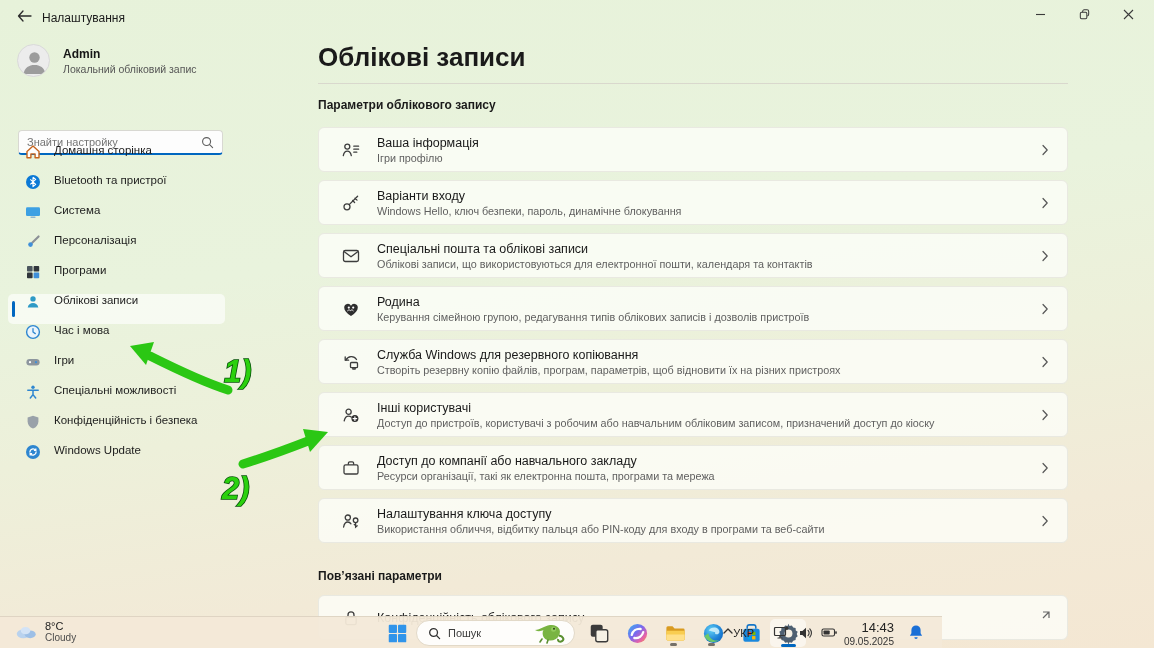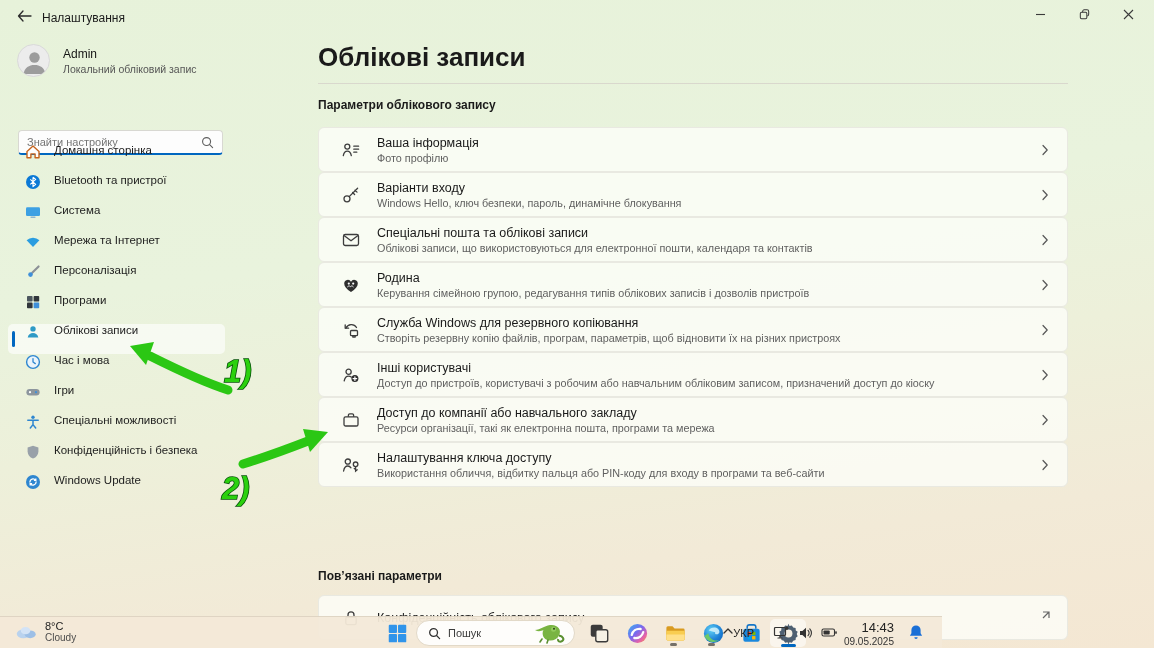--- a/index.html
+++ b/index.html
@@ -14,42 +14,42 @@
     display:flex; align-items:center; justify-content:center; color:#2b2b2b; font-size:15px; cursor:default;}
   .tb-title { position:absolute; left:42px; top:11px; font-size:12px; color:#1b1b1b; }
   .win-controls { position:absolute; right:4px; top:0; display:flex; }
   .win-btn { width:44px; height:28px; display:flex; align-items:center; justify-content:center; }
 
   
   .sidebar { position:absolute; left:0; top:32px; width:300px; bottom:32px; }
   .profile { position:absolute; left:17px; top:12px; display:flex; align-items:center; gap:13px; }
   .avatar { width:33px; height:33px; border-radius:50%; background:#ececec; overflow:hidden;
     border:1px solid #d9d9d9; }
-  .profile-name { font-size:12px; font-weight:normal; color:#161616; }
+  .profile-name { font-size:12px; font-weight:bold; color:#161616; }
   .profile-sub { font-size:10.5px; color:#565656; margin-top:2px; }
   .search-box { position:absolute; left:18px; top:74px; width:205px; height:25px;
     background:#fdfdfd; border:1px solid #d8d8d2; border-bottom:2px solid #0067c0;
     border-radius:4px; display:flex; align-items:center; padding:0 8px;margin-top:24px; }
   .search-box input { flex:1; border:none; outline:none; background:transparent;
     font-size:11px; color:#333; font-family:"Liberation Sans",sans-serif; }
   .nav { position:absolute; left:8px; top:112px; right:75px; }
   .nav-item { position:relative; height:30px; display:flex; align-items:flex-start;
     padding-left:17px; gap:13px; border-radius:5px; }
   .nav-item .label { font-size:11.5px; color:#1d1d1d; }
   .nav-item.selected { background:rgba(255,255,255,0.62); }
   .nav-item.selected::before { content:""; position:absolute; left:4px; top:7px;
     width:3px; height:16px; border-radius:2px; background:#0067c0; }
   .nav-icon { width:16px; height:16px; flex:0 0 16px; }
 
   
   .main { position:absolute; left:318px; top:32px; width:750px; }
   .page-title { position:absolute; top:10px; left:0; font-size:26px; font-weight:600; color:#1a1a1a; }
   .title-divider { position:absolute; top:51px; left:0; width:750px; height:1px; background:#d9d8cd; }
   .section-label { position:absolute; left:0; font-size:12px; font-weight:bold; color:#1a1a1a; }
-  .cards { position:absolute; left:0; top:95px; width:750px; display:flex; flex-direction:column; gap:0; }
+  .cards { position:absolute; left:0; top:95px; width:750px; display:flex; flex-direction:column; gap:8px; }
   .card { height:45px; background:rgba(253,254,249,0.8); border:1px solid #e9e9e1;
     border-radius:6px; display:flex; align-items:center; padding:0 16px 0 14px; }
   .row-icon { width:20px; height:20px; margin:0 16px 0 8px; flex:0 0 20px; color:#3d3d3d; }
   .row-text { flex:1; min-width:0; }
   .row-title { font-size:12.5px; color:#191919; }
   .row-sub { font-size:10.8px; color:#5f5f5f; margin-top:2px; white-space:nowrap;
     overflow:hidden; text-overflow:ellipsis; }
   .chevron { width:12px; height:12px; color:#565656; flex:0 0 12px; }
   .card.partial { position:absolute; top:563px; left:0; width:750px; }
 
@@ -151,26 +151,20 @@
       </div>
       <div class="nav-item">
         <svg class="nav-icon" viewBox="0 0 16 16">
             <rect x="1" y="3.3" width="14" height="8.7" rx="1.3" fill="#3da0e3"></rect>
             <rect x="5.4" y="12.6" width="5.2" height="1.4" rx="0.7" fill="#8fb6cf"></rect>
           </svg>
         <span class="label">Система</span>
       </div>
       <div class="nav-item">
         <svg class="nav-icon" viewBox="0 0 16 16">
-            <path d="M8 13 1.6 6.3a9.3 9.3 0 0 1 12.8 0Z" fill="#2b9de0"></path>
-          </svg>
-        <span class="label">Мережа та Інтернет</span>
-      </div>
-      <div class="nav-item">
-        <svg class="nav-icon" viewBox="0 0 16 16">
             <path d="M13.6 2.4 7.2 8.8" stroke="#8b9096" stroke-width="2.1" stroke-linecap="round"></path>
             <circle cx="5.5" cy="10.6" r="2.3" fill="#3f8fd9"></circle>
           </svg>
         <span class="label">Персоналізація</span>
       </div>
       <div class="nav-item">
         <svg class="nav-icon" viewBox="0 0 16 16">
             <rect x="2" y="2" width="5.6" height="5.6" rx="0.8" fill="#4c565e"></rect>
             <rect x="8.6" y="2" width="5.6" height="5.6" rx="0.8" fill="#30353b"></rect>
             <rect x="2" y="8.6" width="5.6" height="5.6" rx="0.8" fill="#30353b"></rect>
@@ -231,21 +225,21 @@
 
     <div class="cards">
       <div class="card">
         <svg class="row-icon" viewBox="0 0 20 20" fill="none" stroke="currentColor" stroke-width="1.3" stroke-linecap="round">
             <circle cx="6.3" cy="6.6" r="2.5"></circle>
             <path d="M2.3 15.6c.6-3.1 2-4.5 4-4.5s3.4 1.4 4 4.5"></path>
             <path d="M12.8 6.2h4.8M12.8 9.2h4.8M12.8 12.2h3"></path>
           </svg>
         <div class="row-text">
           <div class="row-title">Ваша інформація</div>
-          <div class="row-sub">Фото профілю</div>
+          <div class="row-sub">Ігри профілю</div>
         </div>
         <svg class="chevron" viewBox="0 0 12 12">
             <path d="m4 1.5 4.2 4.5L4 10.5" fill="none" stroke="currentColor" stroke-width="1.2" stroke-linecap="round" stroke-linejoin="round"></path>
           </svg>
       </div>
 
       <div class="card">
         <svg class="row-icon" viewBox="0 0 20 20" fill="none" stroke="currentColor" stroke-width="1.3" stroke-linecap="round">
             <circle cx="6" cy="13.8" r="3"></circle>
             <path d="M8.2 11.6 16.6 3.2M14 5.1l2 2M11.6 7.5l2 2"></path>

